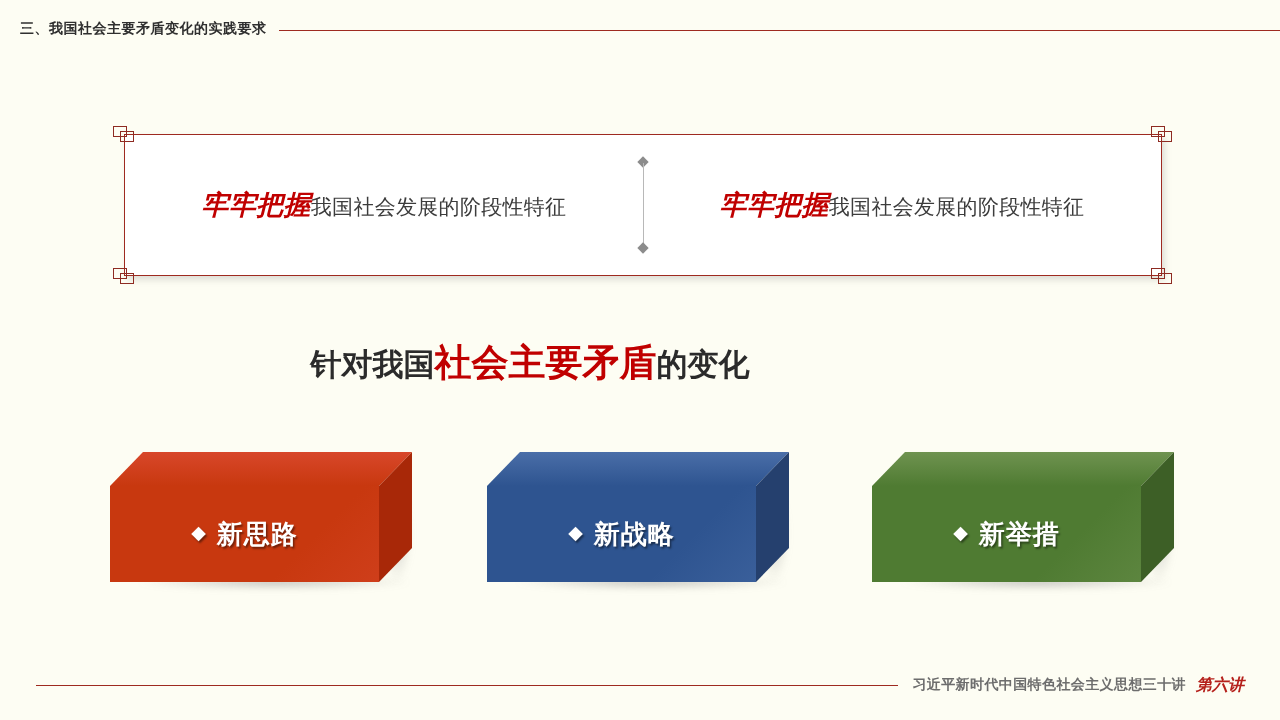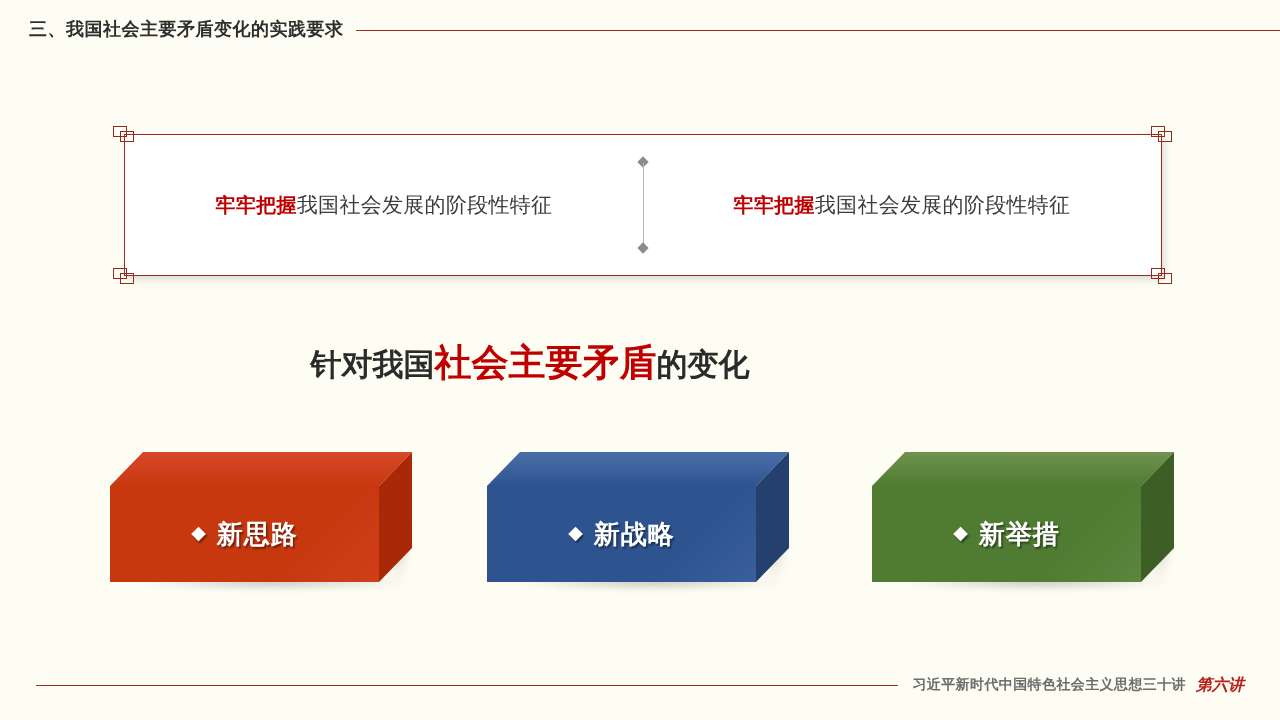--- a/index.html
+++ b/index.html
@@ -18,22 +18,22 @@
   
   .slide-header {
     position: absolute;
     top: 0; left: 0;
     width: 1280px;
     height: 58px;
     display: flex;
     align-items: center;
   }
   .header-title {
-    margin-left: 29px;
-    font-size: 18px;
+    margin-left: 20px;
+    font-size: 14px;
     font-weight: bold;
     color: #2f2f2f;
     letter-spacing: 0.5px;
     white-space: nowrap;
   }
   .header-rule {
     flex: 1;
     height: 0;
     border-top: 1.4px solid #9e2a20;
     margin-left: 12px;
@@ -69,21 +69,22 @@
   }
   .cell-text {
     font-size: 21px;
     color: #3c3c3c;
     white-space: nowrap;
     letter-spacing: 0.3px;
   }
   .cell-text .hl {
     color: #c00000;
     font-weight: bold;
-    font-size: 20px;
+    font-size: 27px;
+    font-style: italic;
   }
 
   
   .divider {
     position: absolute;
     left: 50%;
     top: 24px;
     height: 94px;
     width: 11px;
     margin-left: -5.5px;

